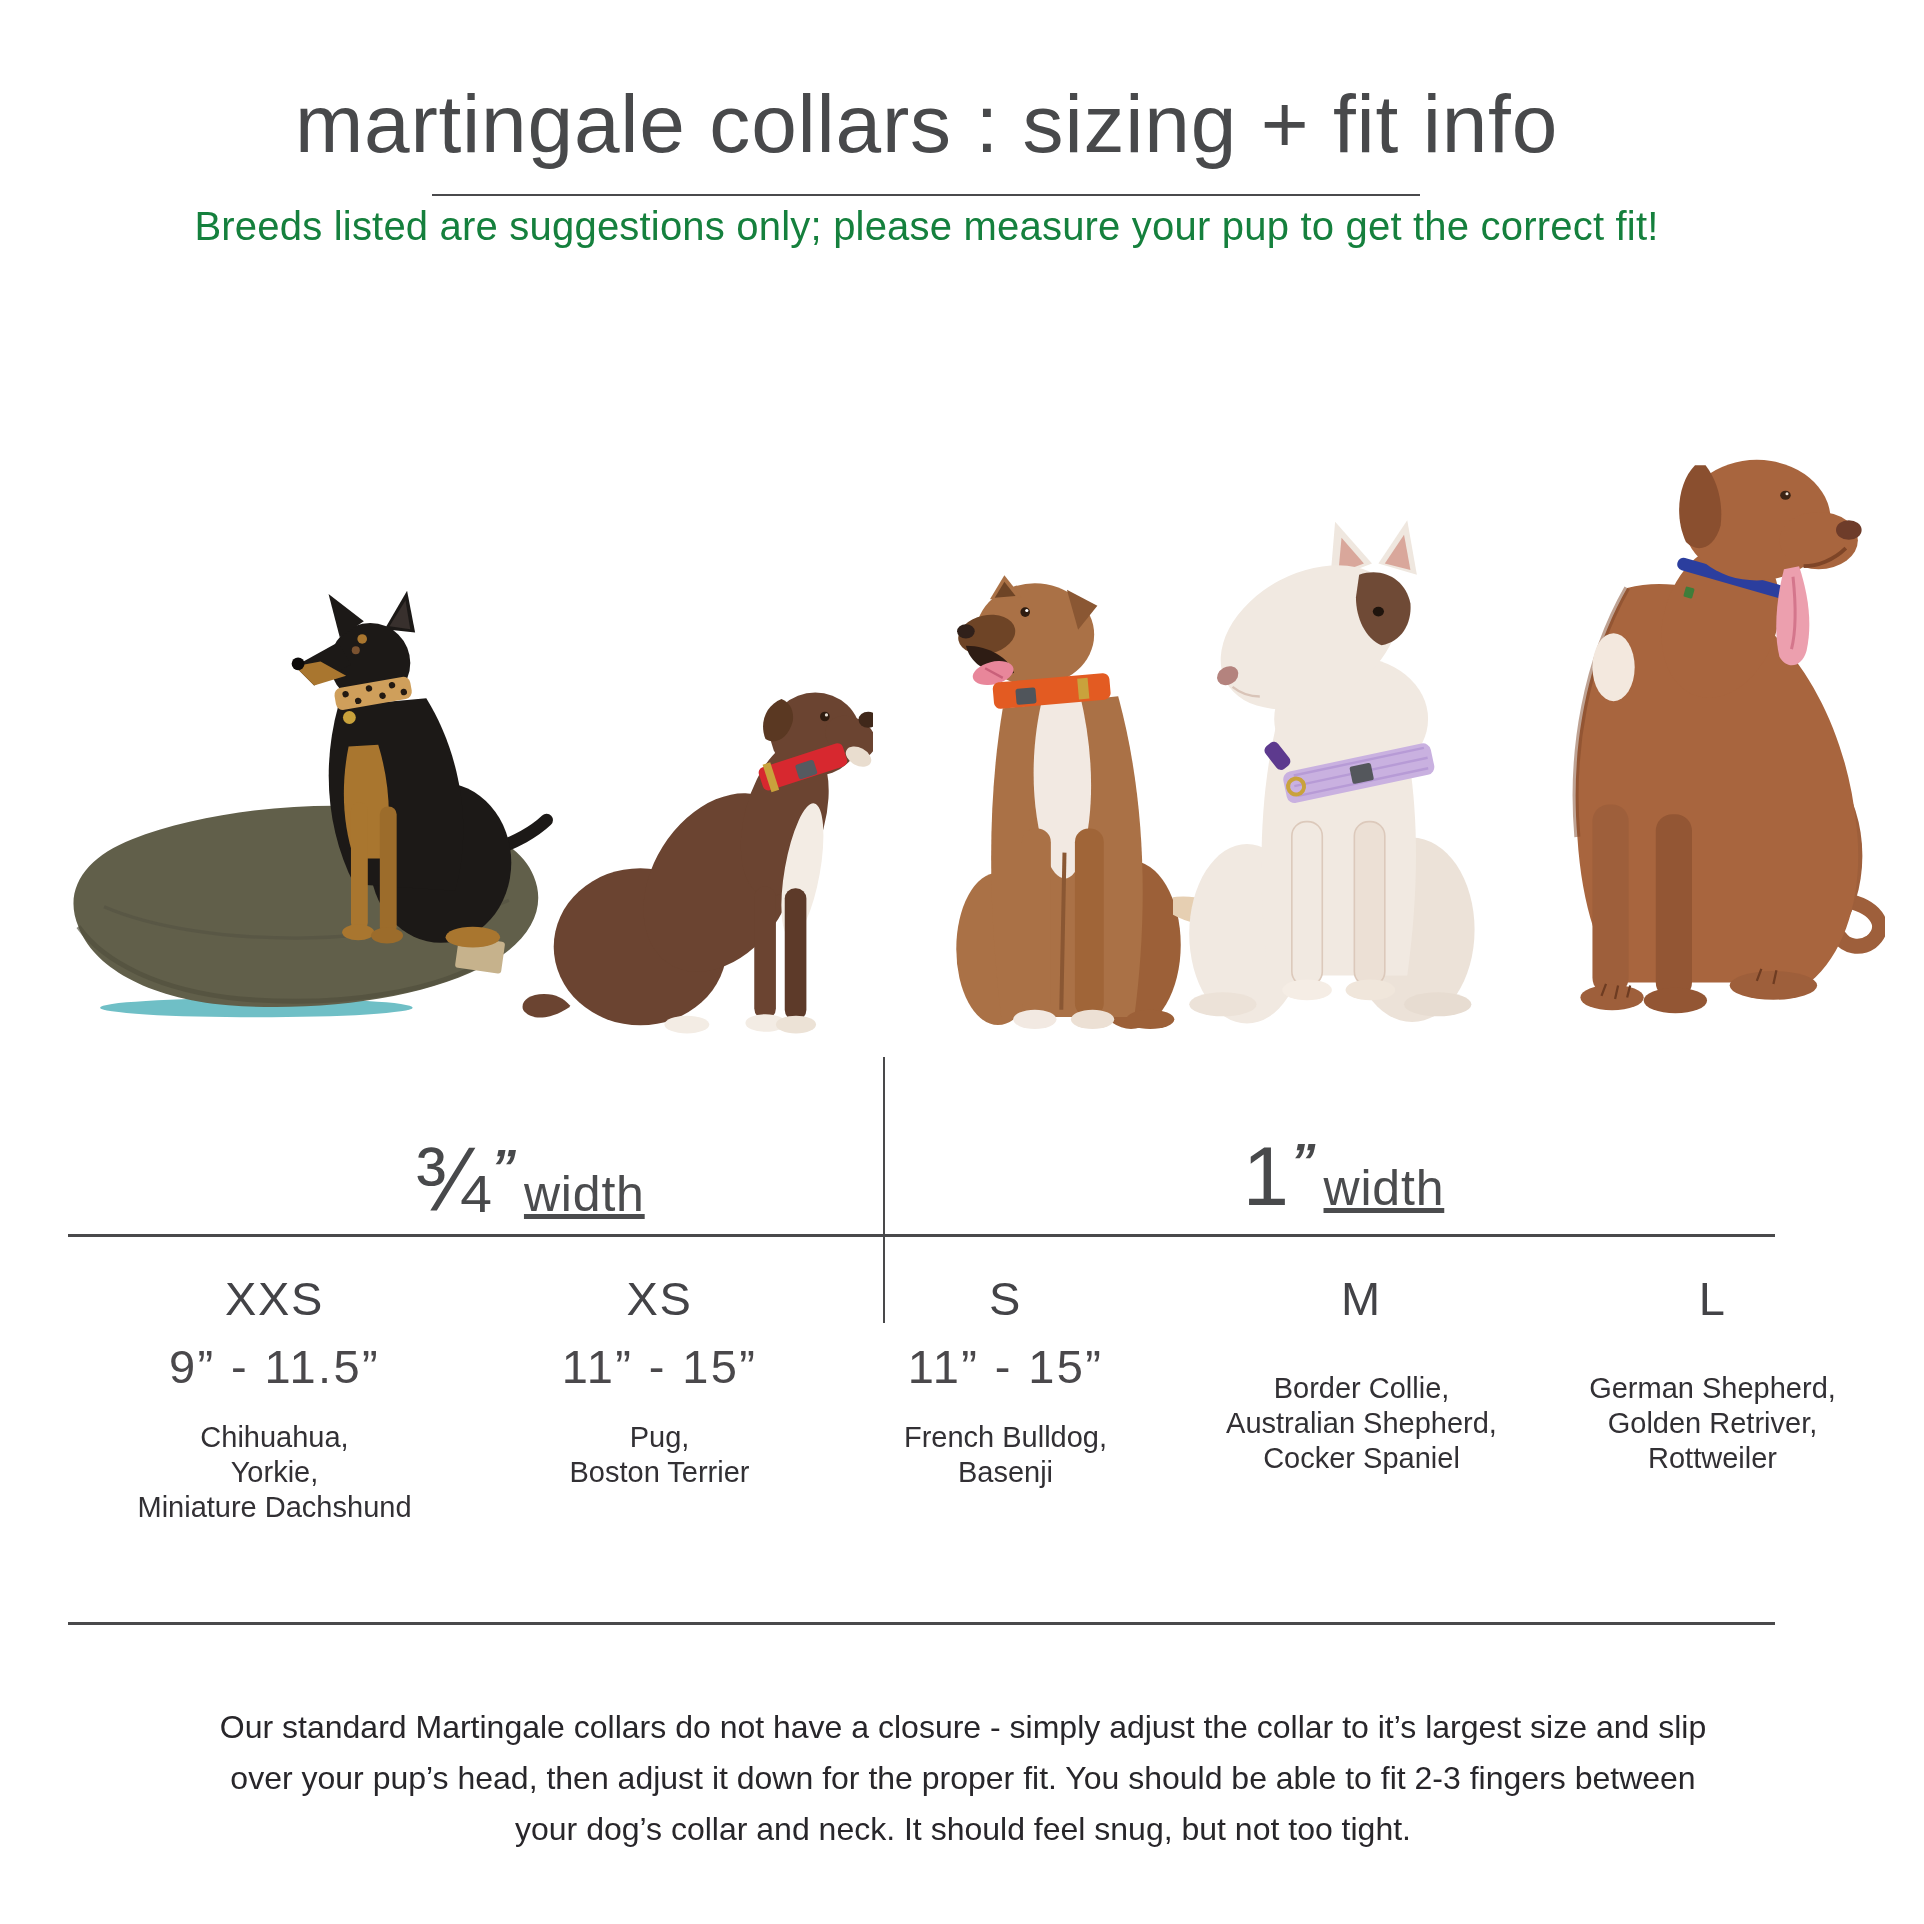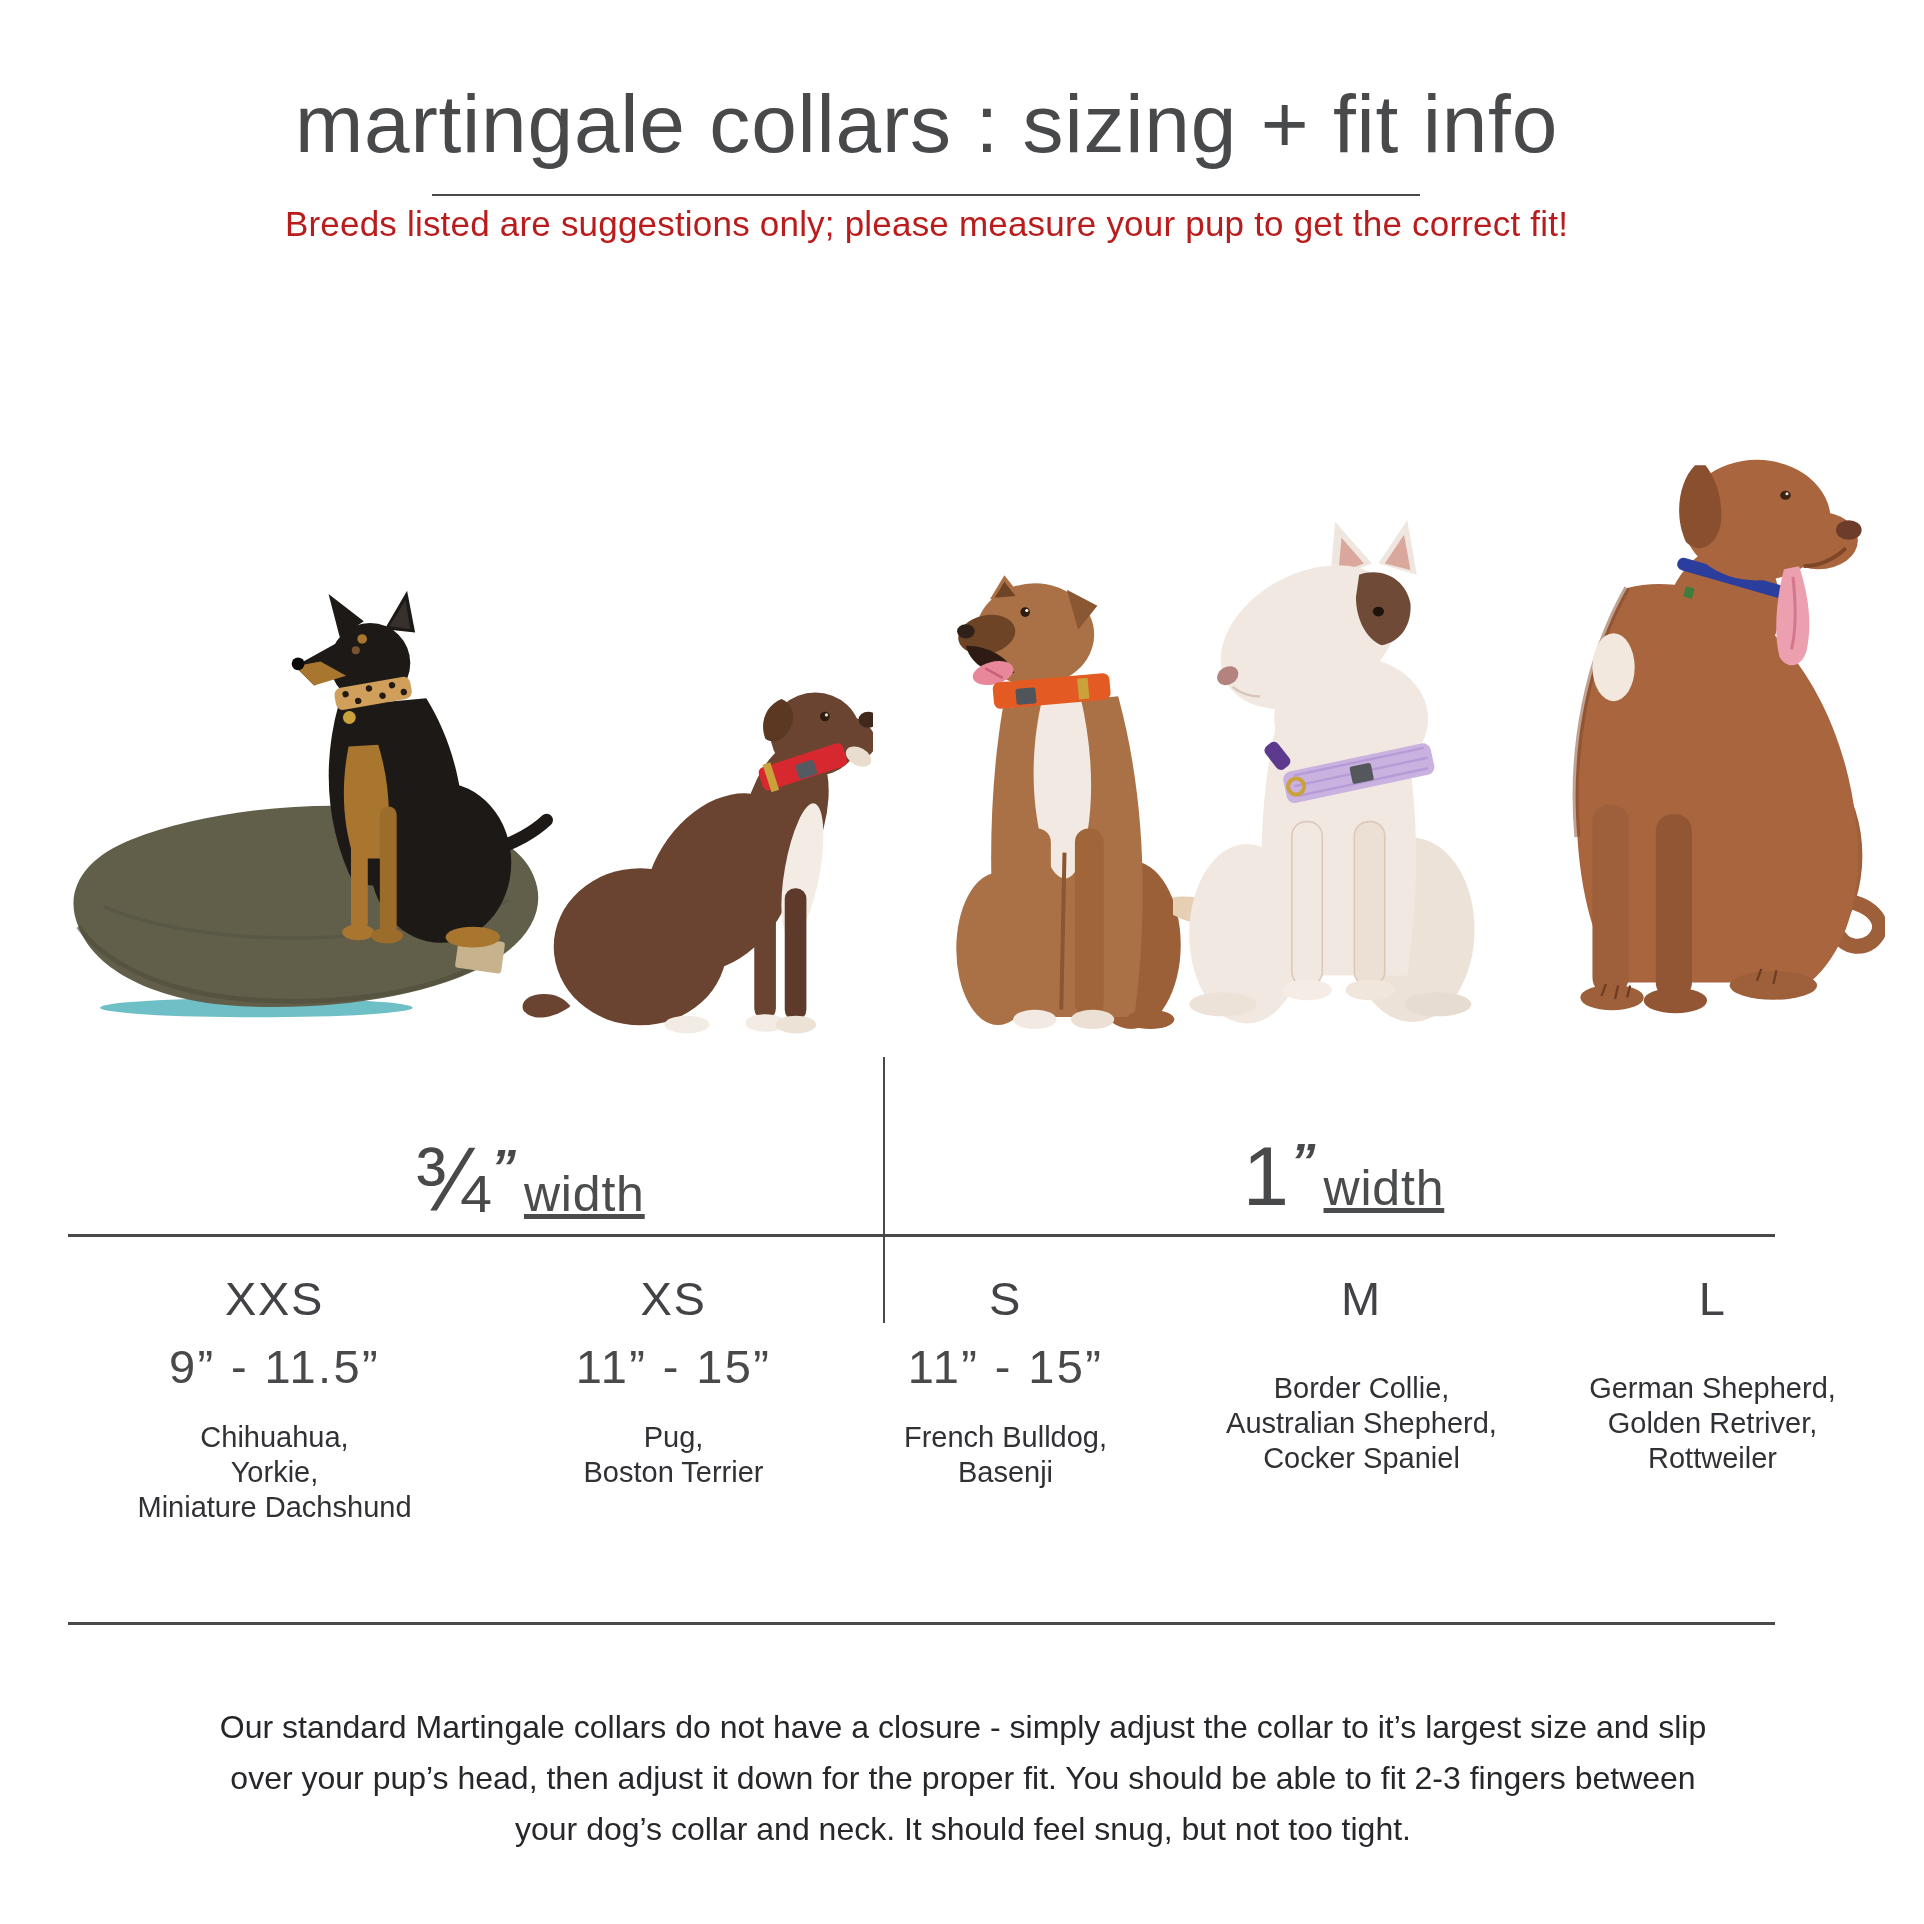--- a/index.html
+++ b/index.html
@@ -10,21 +10,21 @@
   }
 
   
   .title {
     position:absolute; left:0; top:77px; width:1853px; text-align:center;
     font-size:82px; font-weight:400; letter-spacing:0.8px; color:#48494b;
   }
   .title-rule { position:absolute; left:432px; top:194px; width:988px; height:2.4px; background:#4a4a4c; }
   .subtitle {
     position:absolute; left:0; top:204px; width:1853px; text-align:center;
-    font-size:35px; font-weight:400; letter-spacing:0.2px; color:#b91c1c;
+    font-size:40px; font-weight:400; letter-spacing:0.2px; color:#15803d;
   }
 
   
   .dogimg { position:absolute; }
   .dogimg svg { display:block; width:100%; height:100%; }
 
   
   .divider-v { position:absolute; left:883px; top:1057px; width:2.4px; height:266px; background:#49494b; }
   .rule { position:absolute; left:68px; width:1707px; height:3.2px; background:#49494b; }
   .rule-top { top:1234px; }
@@ -252,21 +252,21 @@
 
 <div class="rule rule-top"></div>
 
 <div class="col" style="left:82px;">
   <div class="size">XXS</div>
   <div class="range">9” - 11.5”</div>
   <div class="breeds">Chihuahua,
 Yorkie,
 Miniature Dachshund</div>
 </div>
-<div class="col" style="left:481px;">
+<div class="col" style="left:467px;">
   <div class="size">XS</div>
   <div class="range">11” - 15”</div>
   <div class="breeds">Pug,
 Boston Terrier</div>
 </div>
 <div class="col" style="left:813px;">
   <div class="size">S</div>
   <div class="range">11” - 15”</div>
   <div class="breeds">French Bulldog,
 Basenji</div>

